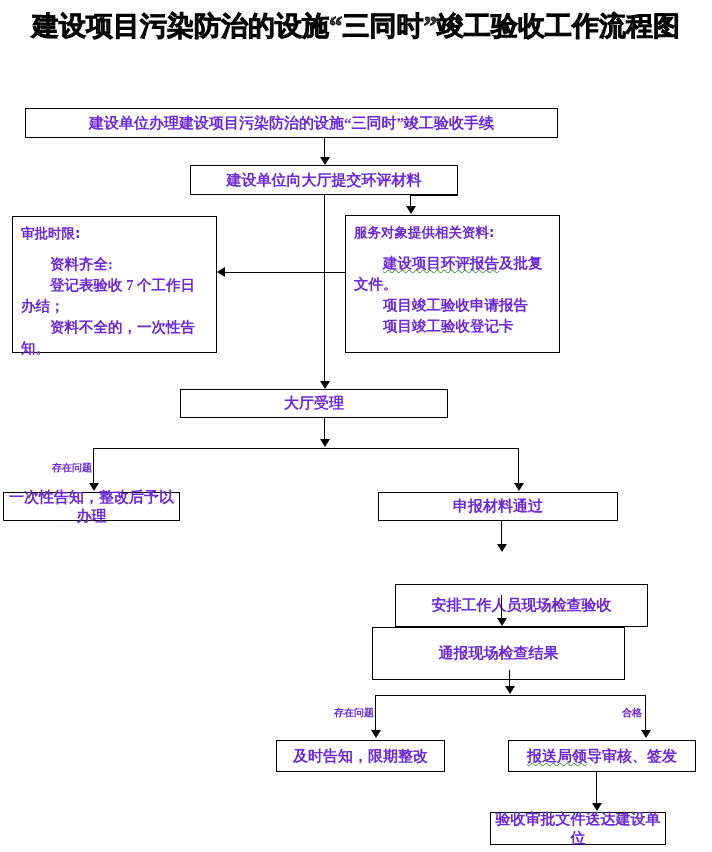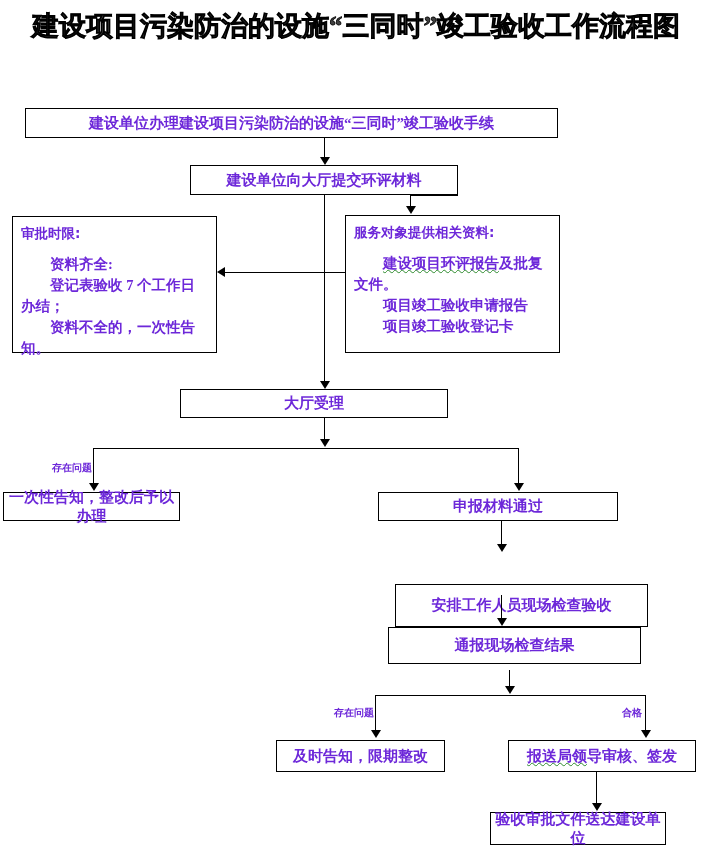--- a/index.html
+++ b/index.html
@@ -144,21 +144,21 @@
   <div class="box" style="left:3px;top:492px;width:177px;height:29px;">一次性告知，整改后予以办理</div>
 
   <div class="vline" style="left:501px;top:521px;height:24px;"></div>
   <div class="arrow-d" style="left:497px;top:544px;"></div>
 
   <div class="box" style="left:395px;top:552px;width:253px;height:43px;margin-top:32px;">安排工作人员现场检查验收</div>
 
   <div class="vline" style="left:501px;top:595px;height:24px;"></div>
   <div class="arrow-d" style="left:497px;top:618px;"></div>
 
-  <div class="box" style="left:388px;top:627px;width:253px;height:37px;">通报现场检查结果</div>
+  <div class="box" style="left:372px;top:627px;width:253px;height:53px;">通报现场检查结果</div>
 
   <div class="vline" style="left:509px;top:670px;height:17px;"></div>
   <div class="arrow-d" style="left:505px;top:686px;"></div>
   <div class="hline" style="left:375px;top:695px;width:270px;"></div>
 
   <div class="vline" style="left:375px;top:695px;height:36px;"></div>
   <div class="arrow-d" style="left:371px;top:730px;"></div>
   <div class="elabel" style="left:334px;top:706px;">存在问题</div>
 
   <div class="vline" style="left:645px;top:695px;height:36px;"></div>

